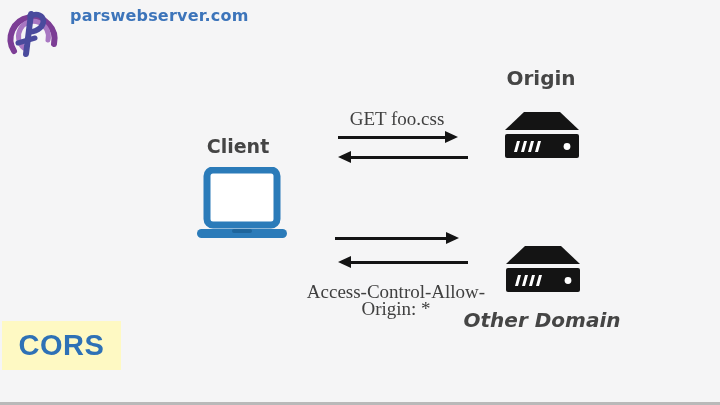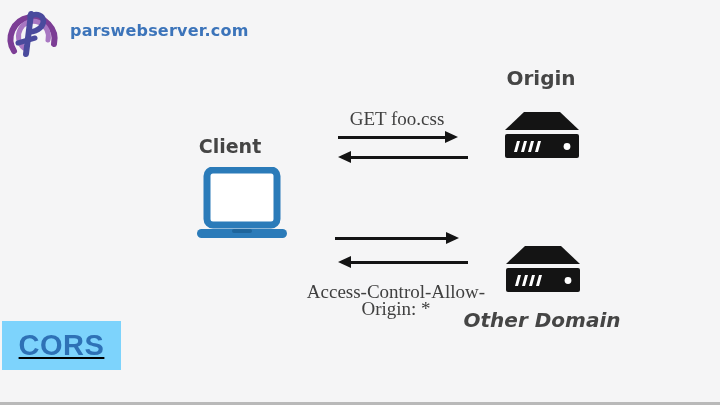--- a/index.html
+++ b/index.html
@@ -5,31 +5,31 @@
   html,body{margin:0;padding:0;}
   body{font-family:"DejaVu Sans","Liberation Sans",sans-serif;}
   .stage{
     position:relative;width:720px;height:405px;overflow:hidden;
     background:#f5f5f6;
   }
   
   .brand{position:absolute;left:4px;top:4px;display:flex;align-items:flex-start;}
   .brand-logo{width:58px;height:58px;}
   .brand-text{
-    margin-left:8px;margin-top:17px;
+    margin-left:8px;margin-top:2px;
     font-size:16px;font-weight:bold;color:#3c74ba;letter-spacing:.2px;
   }
   
   .node-title{position:absolute;text-align:center;font-weight:600;color:#454545;}
   .node-domain{
     position:absolute;text-align:center;
     font-family:"DejaVu Sans Mono","Liberation Mono",monospace;
     font-size:13px;color:#2e2e2e;letter-spacing:.5px;
   }
-  .client-title{left:170px;top:135px;width:120px;font-size:19px;}
+  .client-title{left:178px;top:135px;width:120px;font-size:19px;}
   .origin-title{left:481px;top:66px;width:120px;font-size:20px;}
   .other-title{left:452px;top:308px;width:180px;font-size:20px;font-style:italic;}
   .origin-domain{left:481px;top:90px;width:120px;}
   .other-domain{left:462px;top:320px;width:160px;}
   
   .laptop{position:absolute;left:197px;top:167px;width:90px;height:72px;}
   .server{position:absolute;width:78px;height:48px;}
   .server-origin{left:503px;top:111px;}
   .server-other{left:504px;top:245px;}
   
@@ -45,21 +45,21 @@
   .arrow.right .head{border-left:13px solid #141414;}
   .arrow.left{flex-direction:row-reverse;}
   .arrow.left .head{border-right:13px solid #141414;}
   .a1r{left:338px;top:131px;width:120px;}
   .a1l{left:338px;top:151px;width:130px;}
   .a2r{left:335px;top:232px;width:124px;}
   .a2l{left:338px;top:256px;width:130px;}
   
   .cors-box{
     position:absolute;left:2px;top:321px;width:119px;height:49px;
-    background:#7dd3fc;display:flex;align-items:center;justify-content:center;text-decoration:underline;
+    background:#fef9c3;display:flex;align-items:center;justify-content:center;
   }
   .cors-text{
     font-family:"Liberation Sans","DejaVu Sans",sans-serif;
     font-size:29px;font-weight:bold;color:#2e71b6;letter-spacing:.5px;
   }
   
   .bottom-strip{position:absolute;left:0;bottom:0;width:720px;height:3px;background:#b9b9b9;}
 </style>
 </head>
 <body>

